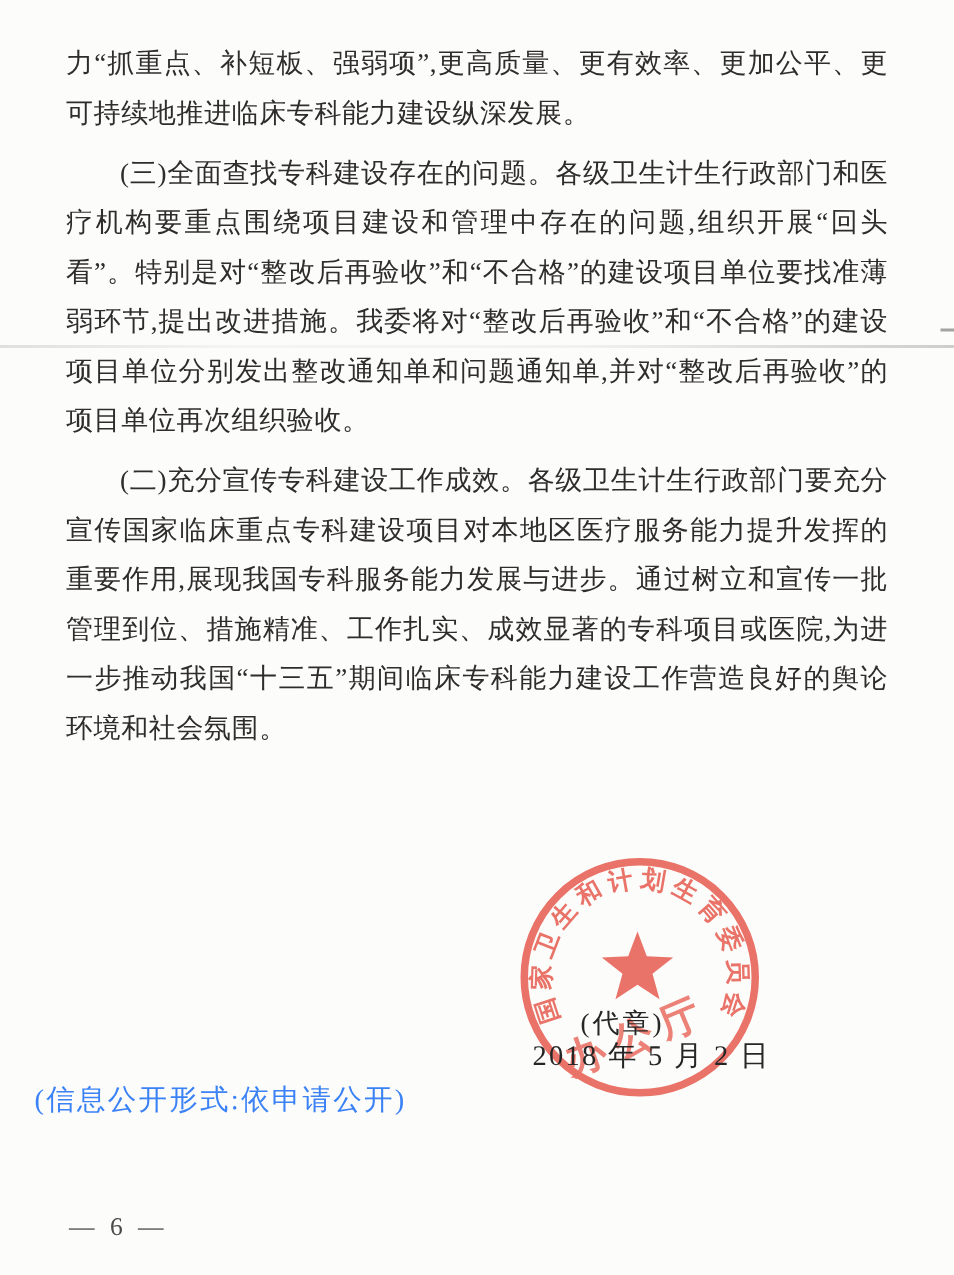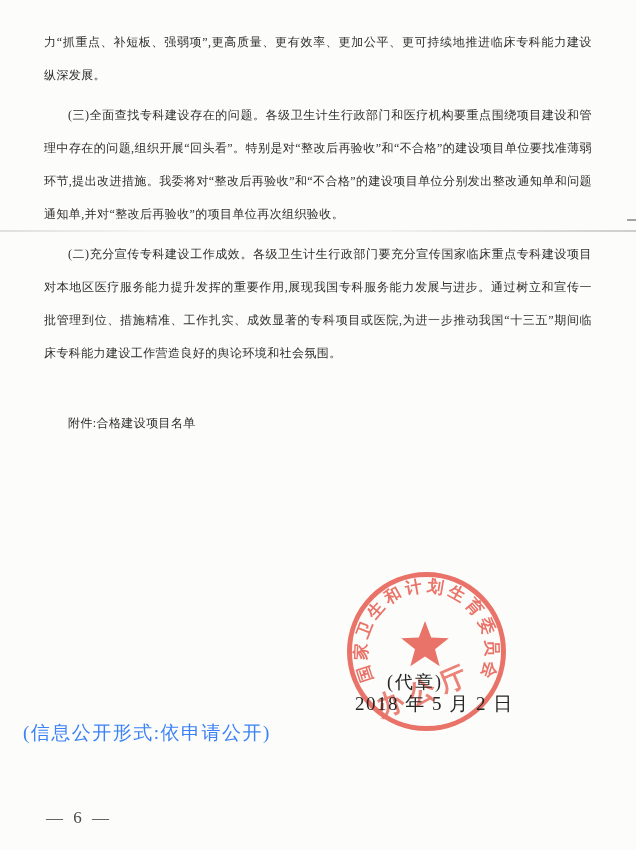--- a/index.html
+++ b/index.html
@@ -15,21 +15,21 @@
     font-family: "Liberation Serif", "DejaVu Serif", serif;
     color: #2c2b29;
   }
 
   
   .body-text {
     position: absolute;
     left: 44px;
     top: 26px;
     width: 548px;
-    font-size: 12px;
+    font-size: 18px;
     line-height: 33px;
     text-align: justify;
     text-justify: inter-ideograph;
     letter-spacing: 0.4px;
     color: #2e2d2b;
   }
   .para { margin: 0; }
   .para + .para { margin-top: 7px; }
   .para.indent { text-indent: 2em; }
   .para.attachment { margin-top: 37px; text-indent: 2em; }
@@ -115,21 +115,20 @@
 </style>
 </head>
 <body>
 
 <div class="page">
 
   <div class="body-text">
     <p class="para">力“抓重点、补短板、强弱项”,更高质量、更有效率、更加公平、更可持续地推进临床专科能力建设纵深发展。</p>
     <p class="para indent">(三)全面查找专科建设存在的问题。各级卫生计生行政部门和医疗机构要重点围绕项目建设和管理中存在的问题,组织开展“回头看”。特别是对“整改后再验收”和“不合格”的建设项目单位要找准薄弱环节,提出改进措施。我委将对“整改后再验收”和“不合格”的建设项目单位分别发出整改通知单和问题通知单,并对“整改后再验收”的项目单位再次组织验收。</p>
     <p class="para indent">(二)充分宣传专科建设工作成效。各级卫生计生行政部门要充分宣传国家临床重点专科建设项目对本地区医疗服务能力提升发挥的重要作用,展现我国专科服务能力发展与进步。通过树立和宣传一批管理到位、措施精准、工作扎实、成效显著的专科项目或医院,为进一步推动我国“十三五”期间临床专科能力建设工作营造良好的舆论环境和社会氛围。</p>
-    <p class="para attachment">附件:合格建设项目名单</p>
   </div>
 
   <div class="artifact-line"></div>
   <div class="artifact-tick"></div>
 
   <div class="seal">
     <svg viewBox="0 0 165 165" xmlns="http://www.w3.org/2000/svg">
       <defs>
         <path id="arcPath" d="M 27.1,107.9 A 60,60 0 1 1 135.9,107.9" fill="none"></path>
         <path id="officePath" d="M 34,148 Q 82,132 132,110" fill="none"></path>

